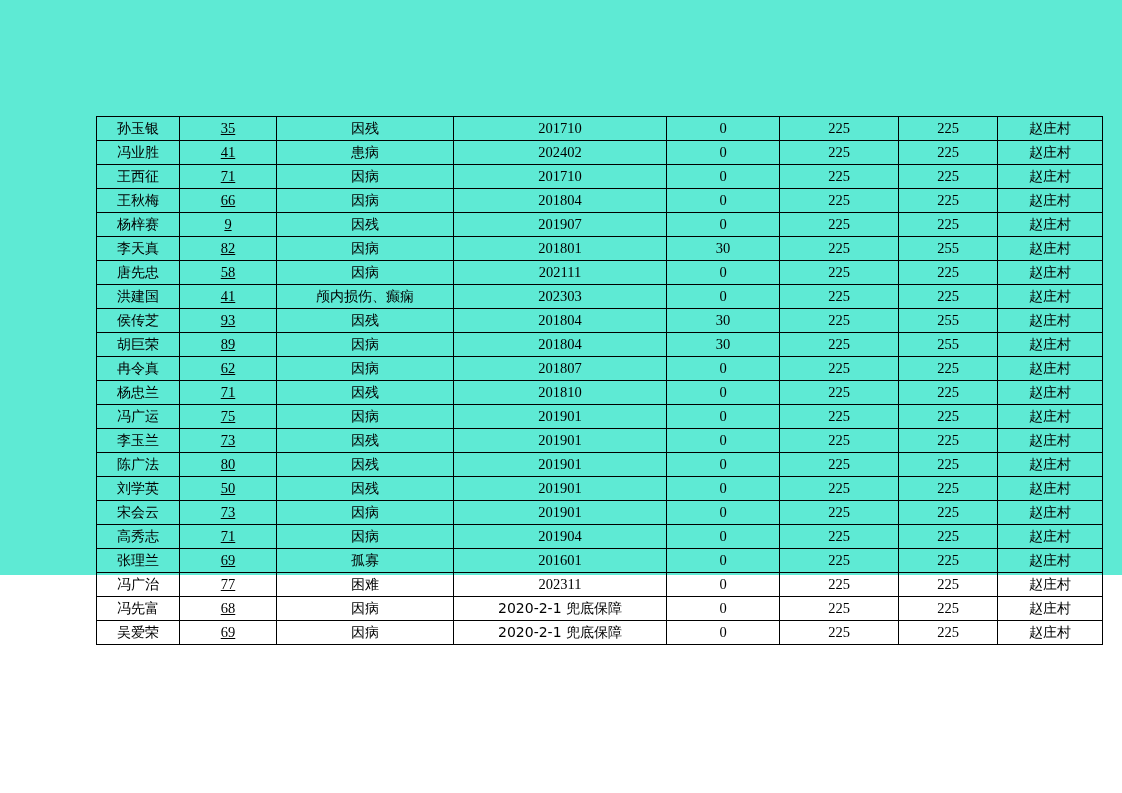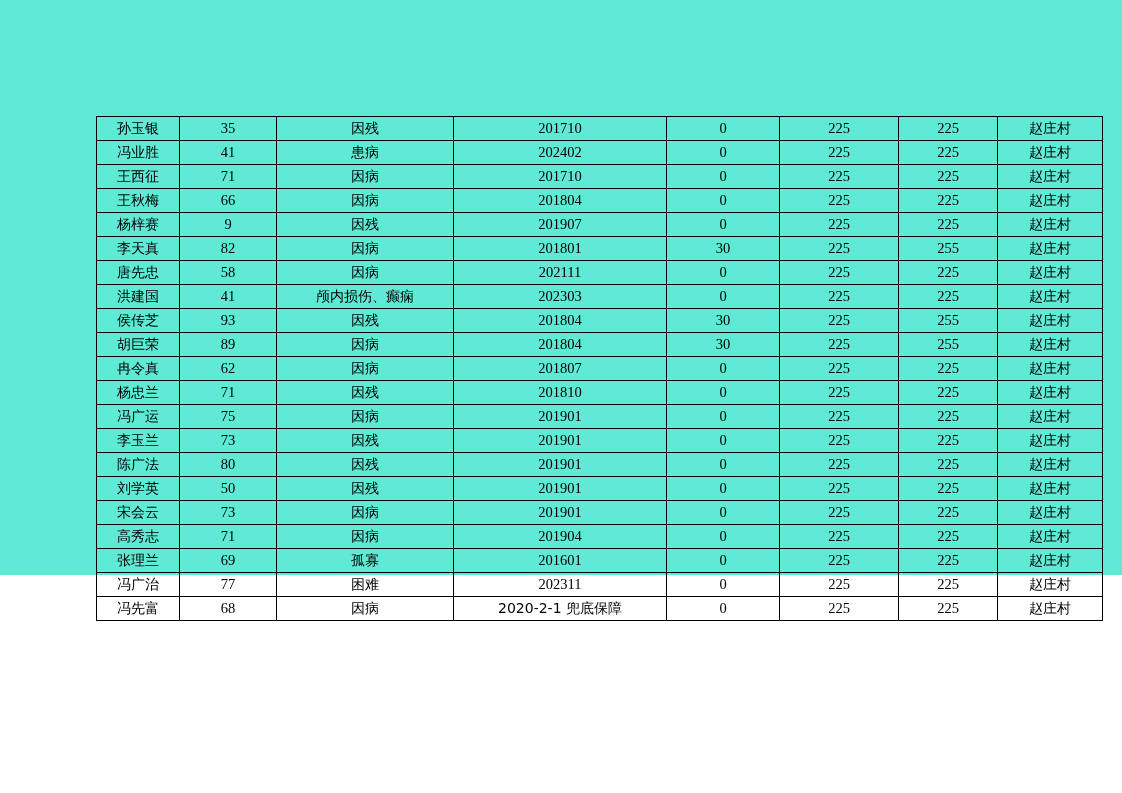--- a/index.html
+++ b/index.html
@@ -36,21 +36,21 @@
     height: 23px;
     line-height: 23px;
     padding: 0;
     text-align: center;
     vertical-align: middle;
     font-size: 14.5px;
     white-space: nowrap;
     overflow: hidden;
   }
   td.c-name   { width: 82px; }
-  td.c-age    { width: 96px; }
+  td.c-age    { width: 96px; text-decoration: underline; }
   td.c-reason { width: 176px; }
   td.c-date   { width: 212px; }
   td.c-a      { width: 112px; }
   td.c-b      { width: 118px; }
   td.c-c      { width: 98px; }
   td.c-village{ width: 104px; margin-top: 25px; }
   .cjk {
     font-family: "DejaVu Sans", "Liberation Sans", sans-serif;
     font-size: 14px;
   }
@@ -265,16 +265,26 @@
           <tr>
             <td class="c-name"><span class="cjk">冯先富</span></td>
             <td class="c-age">68</td>
             <td class="c-reason"><span class="cjk">因病</span></td>
             <td class="c-date"><span class="cjk">2020-2-1 兜底保障</span></td>
             <td class="c-a">0</td>
             <td class="c-b">225</td>
             <td class="c-c">225</td>
             <td class="c-village"><span class="cjk">赵庄村</span></td>
           </tr>
+          <tr>
+            <td class="c-name"><span class="cjk">吴爱荣</span></td>
+            <td class="c-age">69</td>
+            <td class="c-reason"><span class="cjk">因病</span></td>
+            <td class="c-date"><span class="cjk">2020-2-1 兜底保障</span></td>
+            <td class="c-a">0</td>
+            <td class="c-b">225</td>
+            <td class="c-c">225</td>
+            <td class="c-village"><span class="cjk">赵庄村</span></td>
+          </tr>
         </tbody>
     </table>
   </div>
 </div>
 
 </body></html>

